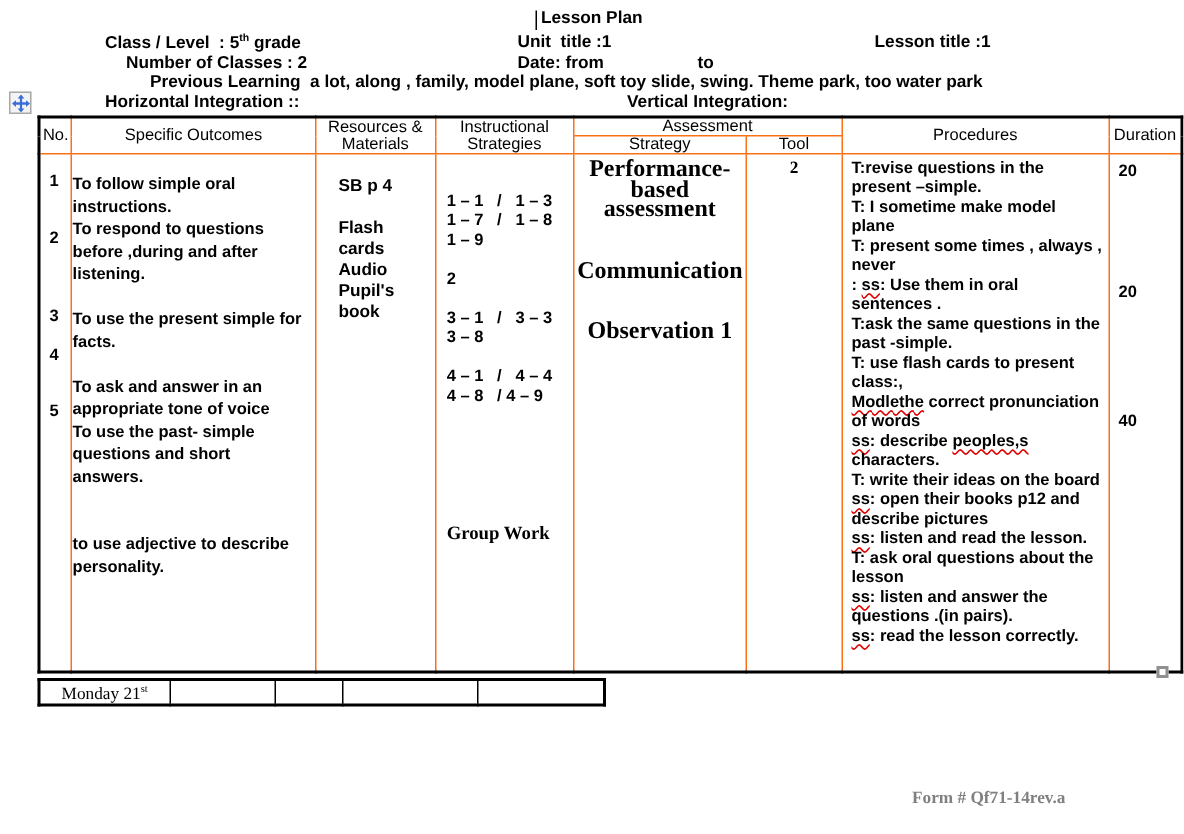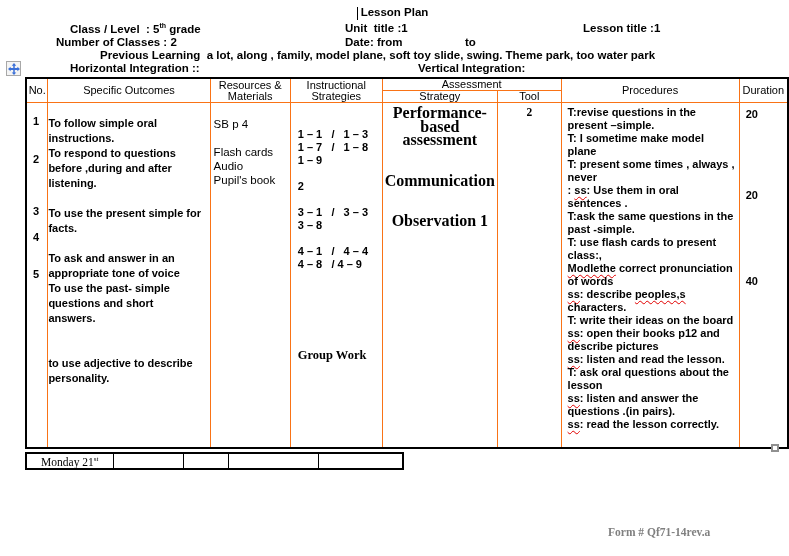--- a/index.html
+++ b/index.html
@@ -31,21 +31,21 @@
   .wrap .ln { white-space: normal; }
   .pre .ln { white-space: pre-wrap; }
 
   td.c-no { position: relative; font-weight: bold; font-size: 11px; }
   td.c-no span { position: absolute; left: 6px; }
   .n0 { top: 12px; } .n1 { top: 50px; } .n2 { top: 102px; } .n3 { top: 128px; } .n4 { top: 165px; }
 
   td.c-outcomes { padding: 13px 8px 0 0; font-weight: bold; font-size: 11px; }
   td.c-outcomes .ln { line-height: 15px; min-height: 15px; }
 
-  td.c-resources { padding: 14px 2px 0 3px; font-weight: normal; font-size: 11.5px; }
+  td.c-resources { padding: 14px 2px 0 15px; font-weight: bold; font-size: 11.5px; }
   td.c-resources .ln { line-height: 14px; min-height: 14px; }
 
   td.c-strategies { position: relative; padding: 25px 2px 0 7px; font-weight: bold; font-size: 11px; }
   td.c-strategies .ln { line-height: 13px; min-height: 13px; }
   #group-work { position: absolute; left: 7px; top: 245px;
     font-family: "Liberation Serif", serif; font-weight: bold; font-size: 12.5px; white-space: pre; }
 
   td.c-strategy { padding: 3px 2px 0 2px; text-align: center;
     font-family: "Liberation Serif", serif; font-weight: bold; font-size: 16px; }
   td.c-strategy .ln { line-height: 13.5px; min-height: 13.5px; }
@@ -81,21 +81,21 @@
 </head>
 <body>
 
 <div class="abs hdr-text" id="page-title">Lesson Plan</div>
 <div class="abs" id="text-cursor"></div>
 
 <div class="abs hdr-text" style="left:70px; top:22px;"><span>Class / Level  : 5</span><sup>th</sup><span> grade</span></div>
 <div class="abs hdr-text" style="left:345px; top:22px;">Unit  title :1</div>
 <div class="abs hdr-text" style="left:583px; top:22px;">Lesson title :1</div>
 
-<div class="abs hdr-text" style="left:56px; top:36px;">Number of Classes : 2</div>
+<div class="abs hdr-text" style="left:84px; top:36px;">Number of Classes : 2</div>
 <div class="abs hdr-text" style="left:345px; top:36px;">Date: from</div>
 <div class="abs hdr-text" style="left:465px; top:36px;">to</div>
 
 <div class="abs hdr-text" style="left:100px; top:49px;">Previous Learning  a lot, along , family, model plane, soft toy slide, swing. Theme park, too water park</div>
 
 <div class="abs hdr-text" style="left:70px; top:62px;">Horizontal Integration ::</div>
 <div class="abs hdr-text" style="left:418px; top:62px;">Vertical Integration:</div>
 
 <div class="abs" id="move-handle">
   <span style="display:flex;">

